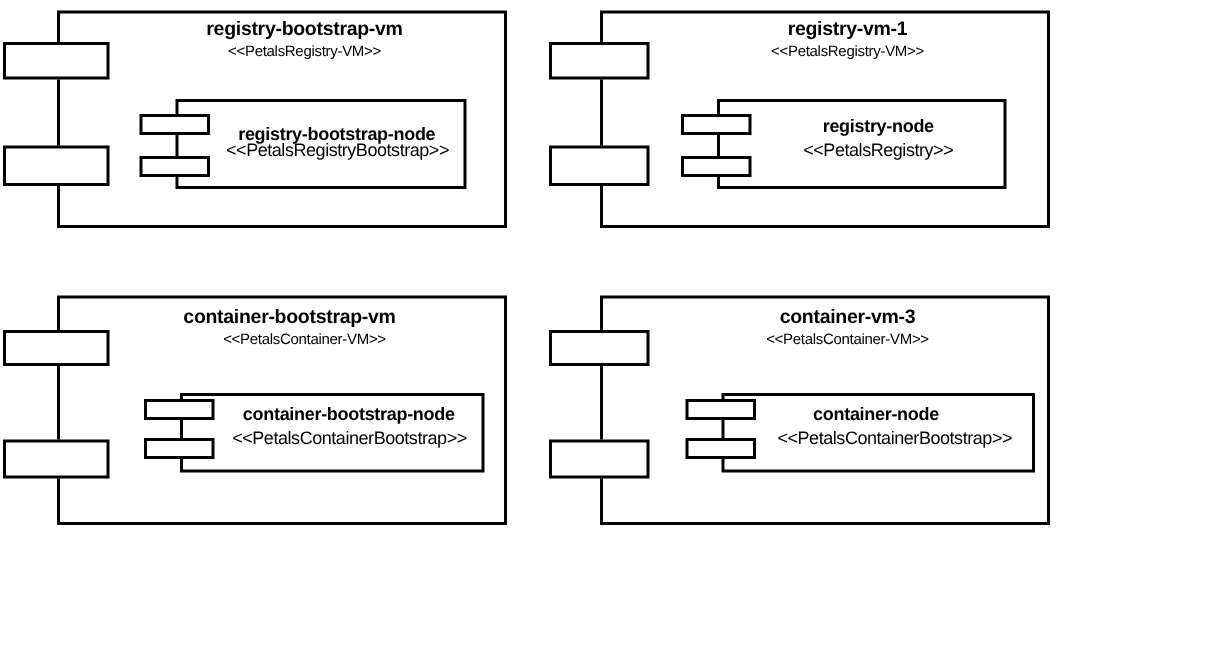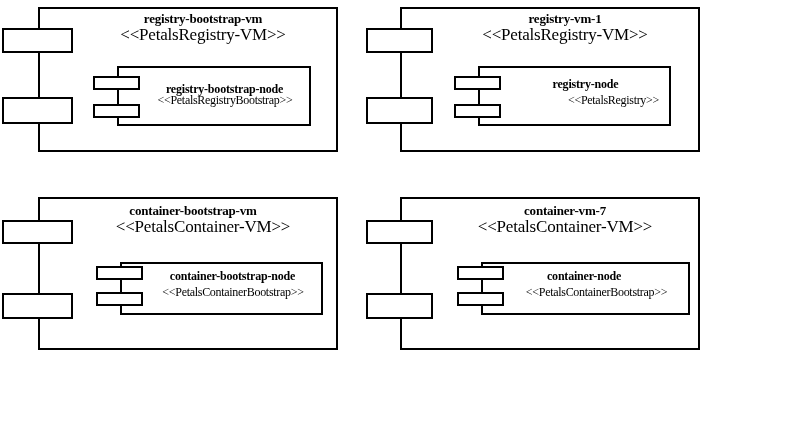--- a/index.html
+++ b/index.html
@@ -11,21 +11,20 @@
   body {
     font-family: "Liberation Sans", sans-serif;
     color: #000000;
   }
   #canvas {
     position: relative;
     width: 752px;
     height: 442px;
     background: #ffffff;
     overflow: hidden;
-    font-family: Liberation Serif, serif;
   }
 
   
   .component {
     position: absolute;
   }
   .comp-box {
     position: absolute;
     box-sizing: border-box;
     border: 2px solid #000000;
@@ -46,21 +45,21 @@
     font-size: 13px;
     line-height: 15px;
     letter-spacing: -0.2px;
     white-space: nowrap;
     z-index: 2;
   }
   .comp-stereotype {
     position: absolute;
     text-align: center;
     font-weight: normal;
-    font-size: 17px;
+    font-size: 10px;
     line-height: 15px;
     letter-spacing: -0.2px;
     white-space: nowrap;
     z-index: 2;
   }
 
   
   .inner-box {
     position: absolute;
     box-sizing: border-box;
@@ -126,21 +125,21 @@
     <div class="comp-tab" style="left:366px; top:97px; width:67px; height:27px;"></div>
 
     <div class="comp-title" style="left:440px; top:11px; width:250px;text-align:center;">registry-vm-1</div>
     <div class="comp-stereotype" style="left:440px; top:27px; width:250px;">&lt;&lt;PetalsRegistry-VM&gt;&gt;</div>
 
     <div class="inner-box" style="left:478px; top:66px; width:193px; height:60px;"></div>
     <div class="inner-tab" style="left:454px; top:76px; width:47px; height:14px;"></div>
     <div class="inner-tab" style="left:454px; top:104px; width:47px; height:14px;"></div>
 
     <div class="inner-title" style="left:503px; top:77px; width:165px;">registry-node</div>
-    <div class="inner-stereotype" style="left:531px; top:93px; width:165px;">&lt;&lt;PetalsRegistry&gt;&gt;</div>
+    <div class="inner-stereotype" style="left:503px; top:93px; width:165px;">&lt;&lt;PetalsRegistry&gt;&gt;</div>
   </div>
 
   <div class="component">
 
     <div class="comp-box" style="left:38px; top:197px; width:300px; height:153px;"></div>
 
     <div class="comp-tab" style="left:2px; top:220px; width:71px; height:24px;"></div>
     <div class="comp-tab" style="left:2px; top:293px; width:71px; height:26px;"></div>
 
     <div class="comp-title" style="left:68px; top:203px; width:250px;">container-bootstrap-vm</div>
@@ -154,21 +153,21 @@
     <div class="inner-stereotype" style="left:143px; top:285px; width:180px;">&lt;&lt;PetalsContainerBootstrap&gt;&gt;</div>
   </div>
 
   <div class="component">
 
     <div class="comp-box" style="left:400px; top:197px; width:300px; height:153px;"></div>
 
     <div class="comp-tab" style="left:366px; top:220px; width:67px; height:24px;"></div>
     <div class="comp-tab" style="left:366px; top:293px; width:67px; height:26px;"></div>
 
-    <div class="comp-title" style="left:440px; top:203px; width:250px;">container-vm-7</div>
+    <div class="comp-title" style="left:440px; top:203px; width:250px;">container-vm-3</div>
     <div class="comp-stereotype" style="left:440px; top:219px; width:250px;">&lt;&lt;PetalsContainer-VM&gt;&gt;</div>
 
     <div class="inner-box" style="left:481px; top:262px; width:209px; height:53px;"></div>
     <div class="inner-tab" style="left:457px; top:266px; width:47px; height:14px;"></div>
     <div class="inner-tab" style="left:457px; top:292px; width:47px; height:14px;"></div>
 
     <div class="inner-title" style="left:494px; top:269px; width:180px;">container-node</div>
     <div class="inner-stereotype" style="left:504px; top:285px; width:185px;">&lt;&lt;PetalsContainerBootstrap&gt;&gt;</div>
   </div>
 

